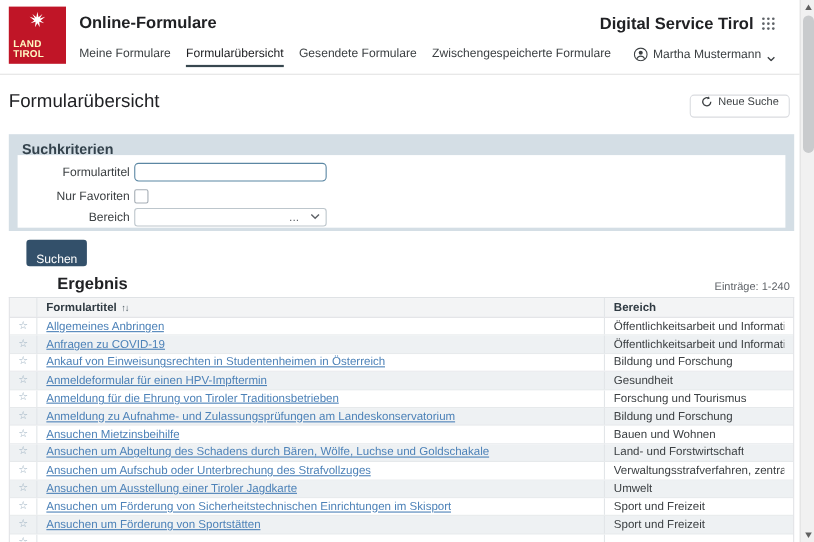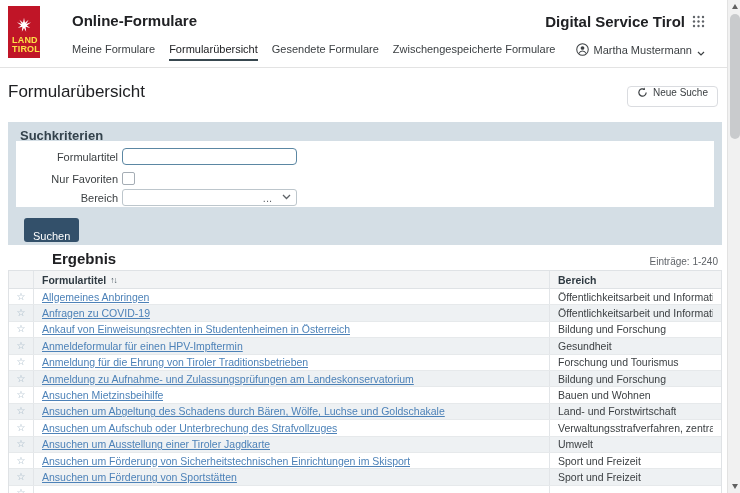--- a/index.html
+++ b/index.html
@@ -5,40 +5,40 @@
   * { margin:0; padding:0; box-sizing:border-box; }
   html,body { width:740px; height:493px; }
   body {
     font-family:"Liberation Sans","DejaVu Sans",sans-serif;
     background:#fff; color:#202124; overflow:hidden; position:relative;
   }
   .stage { position:absolute; inset:0; width:740px; height:493px; overflow:hidden; background:#fff; }
 
   
   .header { position:absolute; top:0; left:0; width:727px; height:68px; background:#fff; border-bottom:1px solid #e3e3e3; }
-  .logo { position:absolute; top:6px; left:8px; width:32px; height:52px; background:var(--c-red,#c01527);
-          color:#fde047; display:flex; flex-direction:column; justify-content:flex-end; padding:3px 4px 4px; }
+  .logo { position:absolute; top:6px; left:8px; width:52px; height:52px; background:var(--c-red,#c01527);
+          color:#fef9c3; display:flex; flex-direction:column; justify-content:space-between; padding:3px 4px 4px; }
   .logo .eagle { align-self:center; width:20px; height:20px; }
   .logo .logo-txt { font-size:9px; font-weight:bold; line-height:9px; letter-spacing:.2px; }
   .app-title { position:absolute; top:12px; left:72px; font-size:15px; font-weight:bold; color:#202124; }
   .nav { position:absolute; top:43px; left:72px; display:flex; gap:14px; }
   .nav-item { font-size:11px; color:#3c4043; padding-bottom:4px; cursor:pointer; white-space:nowrap; }
   .nav-item.active { color:#202124; border-bottom:2px solid #37474f; }
   .brand { position:absolute; top:13px; right:22px; display:flex; align-items:center; gap:7px; }
   .brand-name { font-size:15px; font-weight:bold; color:#202124; }
   .user { position:absolute; top:43px; right:22px; display:flex; align-items:flex-end; gap:5px; font-size:11px; color:#3c4043; }
 
   
   .page-title { position:absolute; top:82px; left:8px; font-size:17px; font-weight:500; color:#202124; }
   .new-search { position:absolute; top:86px; right:22px; height:21px; display:flex; align-items:flex-start; gap:5px;
                 background:#fff; border:1px solid #dadce0; border-radius:4px; padding:0 9px;
                 font-size:10px; color:#3c4043; cursor:pointer; }
 
   
-  .panel { position:absolute; top:122px; left:8px; width:714px; height:123px; background:var(--c-panel,#d4dee5); }
+  .panel { position:absolute; top:122px; left:8px; width:714px; height:88px; background:var(--c-panel,#d4dee5); }
   .panel-title { position:absolute; top:6px; left:12px; font-size:13px; font-weight:bold; color:#33424c; }
   .panel-body { position:absolute; top:19px; left:8px; right:8px; height:66px; background:#fff; }
   .form-row { position:absolute; left:0; display:flex; align-items:center; }
   .form-label { width:102px; text-align:right; font-size:11px; color:#3c4043; margin-right:4px; }
   .text-input { width:175px; height:17px; border:1.5px solid #5b87a3; border-radius:4px; background:#fff; font-size:11px; padding:0 4px; outline:none; }
   .checkbox { width:13px; height:13px; border:1px solid #a5adb5; border-radius:2px; background:#fff; cursor:pointer; }
   .select { position:relative; width:175px; height:17px; border:1px solid #bdc6cc; border-radius:3px; background:#fff;
             display:flex; align-items:center; justify-content:flex-end; padding-right:24px; font-size:11px; color:#5f6368; cursor:pointer; }
   .select .chev { position:absolute; right:5px; top:4px; }
   .btn-suchen { position:absolute; left:16px; top:96px; height:19px; background:var(--c-btn,#33506a); color:#fff;

